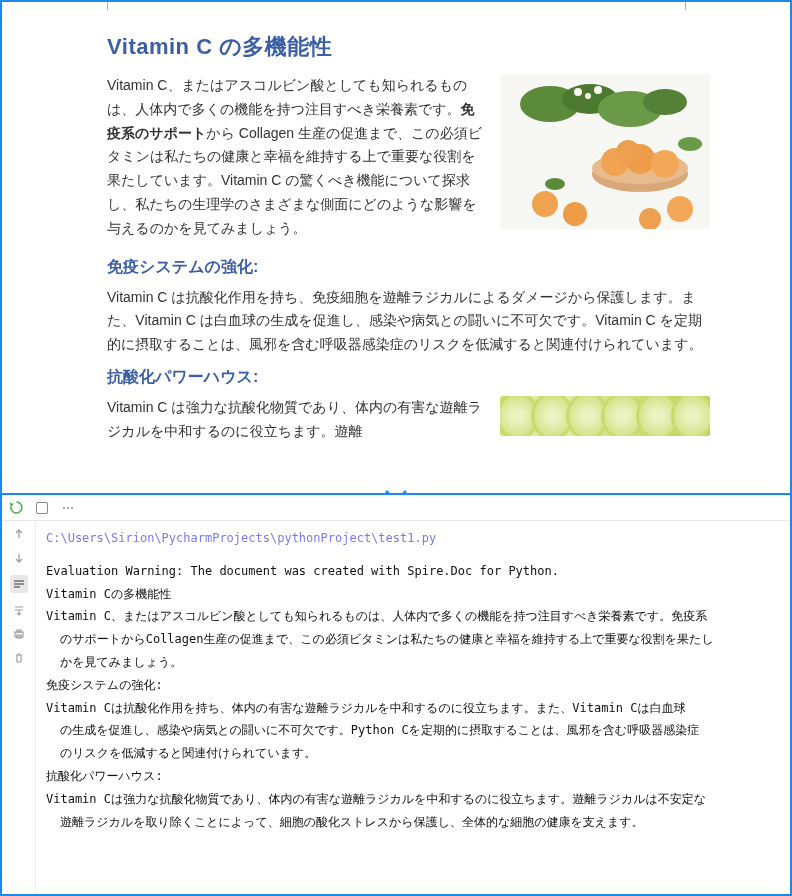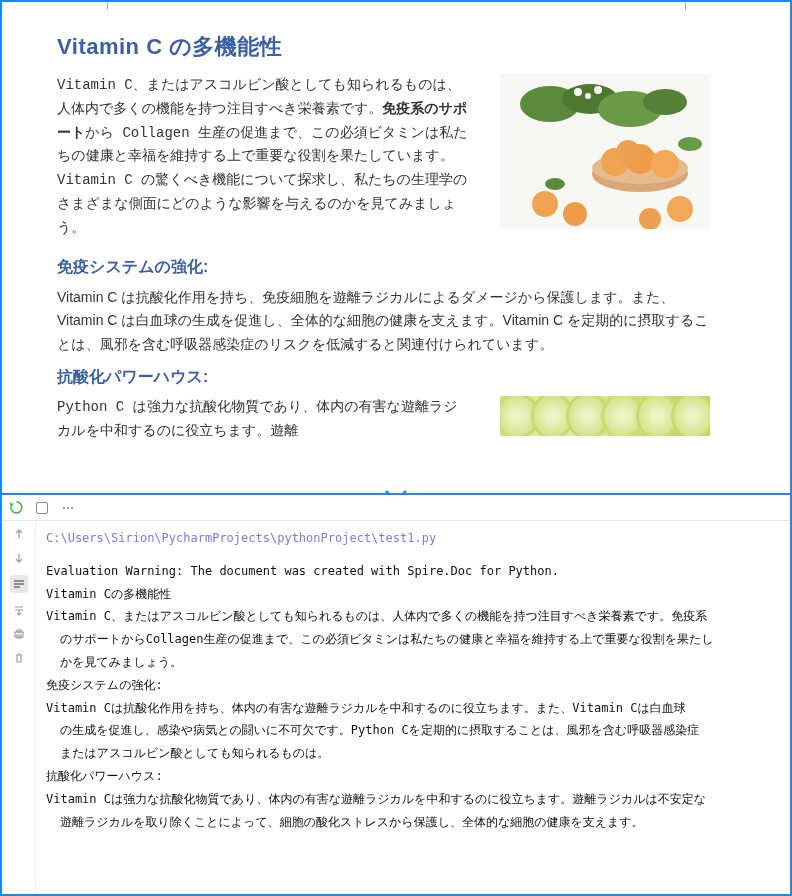--- a/index.html
+++ b/index.html
@@ -1,20 +1,20 @@
 <!DOCTYPE html>
 <html><head>
 <meta charset="utf-8">
 <style>
 * { box-sizing: border-box; margin: 0; padding: 0; }
 body { width: 792px; height: 896px; background: #fff; font-family: Arial, "Helvetica Neue", sans-serif; overflow: hidden; border: 2px solid #1a89f3; }
 .top-panel { height: 493px; background: #fff; overflow: hidden; position: relative; border-bottom: 2px solid #1a89f3; }
-.doc-page { padding: 30px 80px 10px 55px; }
+.doc-page { padding: 30px 80px 10px 105px; }
 .doc-title { color: #3b5fa4; font-size: 22px; font-weight: bold; margin-bottom: 12px; letter-spacing: 0.5px; }
-.doc-row { display: flex; gap: 32px; margin-bottom: 16px; font-family: Liberation Mono, monospace; }
+.doc-row { display: flex; gap: 18px; margin-bottom: 16px; }
 .doc-para { font-size: 14px; line-height: 1.7; color: #333; }
 .doc-para strong { font-weight: bold; }
 .doc-heading { color: #3b5fa4; font-size: 16px; font-weight: bold; margin-top: 10px; margin-bottom: 8px; }
 .doc-image { flex-shrink: 0; width: 210px; height: 155px; border-radius: 2px; background: #f5f5f2; overflow: hidden; }
 .doc-image-2 { width: 210px; height: 40px; background: linear-gradient(90deg,#c9e27a,#e5f0b0,#d4e494,#c5da6a,#b9d25c); border-radius: 2px; flex-shrink: 0; overflow: hidden; }
 .citrus { width: 100%; height: 100%; display: flex; }
 .slice { flex: 1; border-radius: 50%; border: 3px solid #c8dc6e; background: radial-gradient(circle,#eaf3c2 20%,#d5e389 70%); margin: -4px; }
 .separator-v { position: absolute; left: 50%; bottom: -10px; transform: translateX(-50%); }
 .separator-v svg { display: block; }
 .bottom-panel { height: 399px; background: #fff; display: flex; }
@@ -70,25 +70,25 @@
           <circle cx="75" cy="140" r="12" fill="#ee9c48"></circle>
           <circle cx="180" cy="135" r="13" fill="#f2a858"></circle>
           <circle cx="150" cy="145" r="11" fill="#eda050"></circle>
           <ellipse cx="55" cy="110" rx="10" ry="6" fill="#5a8a3a"></ellipse>
           <ellipse cx="190" cy="70" rx="12" ry="7" fill="#6a9a48"></ellipse>
         </svg>
       </div>
     </div>
 
     <div class="doc-heading">免疫システムの強化:</div>
-    <div class="doc-para">Vitamin C は抗酸化作用を持ち、免疫細胞を遊離ラジカルによるダメージから保護します。また、Vitamin C は白血球の生成を促進し、全体的な細胞の健康を支えます。Vitamin C を定期的に摂取することは、風邪を含む呼吸器感染症のリスクを低減すると関連付けられています。</div>
+    <div class="doc-para">Vitamin C は抗酸化作用を持ち、免疫細胞を遊離ラジカルによるダメージから保護します。また、Vitamin C は白血球の生成を促進し、感染や病気との闘いに不可欠です。Vitamin C を定期的に摂取することは、風邪を含む呼吸器感染症のリスクを低減すると関連付けられています。</div>
 
     <div class="doc-heading">抗酸化パワーハウス:</div>
     <div class="doc-row">
-      <div class="doc-para">Python C は強力な抗酸化物質であり、体内の有害な遊離ラジカルを中和するのに役立ちます。遊離</div>
+      <div class="doc-para">Vitamin C は強力な抗酸化物質であり、体内の有害な遊離ラジカルを中和するのに役立ちます。遊離</div>
       <div class="doc-image-2">
         <div class="citrus">
           <div class="slice"></div>
             <div class="slice"></div>
             <div class="slice"></div>
             <div class="slice"></div>
             <div class="slice"></div>
             <div class="slice"></div>
         </div>
       </div>
@@ -158,21 +158,21 @@
         <div class="console-path">C:\Users\Sirion\PycharmProjects\pythonProject\test1.py</div>
         <div id="console-lines">
             <div class="console-line">Evaluation Warning: The document was created with Spire.Doc for Python.</div>
             <div class="console-line">Vitamin Cの多機能性</div>
             <div class="console-line">Vitamin C、またはアスコルビン酸としても知られるものは、人体内で多くの機能を持つ注目すべき栄養素です。免疫系</div>
             <div class="console-line indent">のサポートからCollagen生産の促進まで、この必須ビタミンは私たちの健康と幸福を維持する上で重要な役割を果たし</div>
             <div class="console-line indent">かを見てみましょう。</div>
             <div class="console-line">免疫システムの強化:</div>
             <div class="console-line">Vitamin Cは抗酸化作用を持ち、体内の有害な遊離ラジカルを中和するのに役立ちます。また、Vitamin Cは白血球</div>
             <div class="console-line indent">の生成を促進し、感染や病気との闘いに不可欠です。Python Cを定期的に摂取することは、風邪を含む呼吸器感染症</div>
-            <div class="console-line indent">またはアスコルビン酸としても知られるものは。</div>
+            <div class="console-line indent">のリスクを低減すると関連付けられています。</div>
             <div class="console-line">抗酸化パワーハウス:</div>
             <div class="console-line">Vitamin Cは強力な抗酸化物質であり、体内の有害な遊離ラジカルを中和するのに役立ちます。遊離ラジカルは不安定な</div>
             <div class="console-line indent">遊離ラジカルを取り除くことによって、細胞の酸化ストレスから保護し、全体的な細胞の健康を支えます。</div>
           </div>
       </div>
     </div>
   </div>
 </div>
 
 </body></html>

